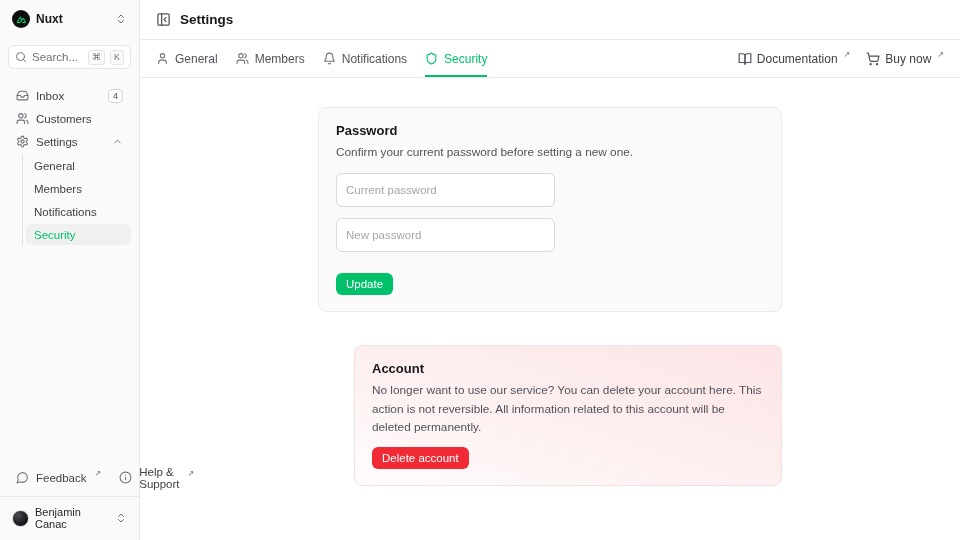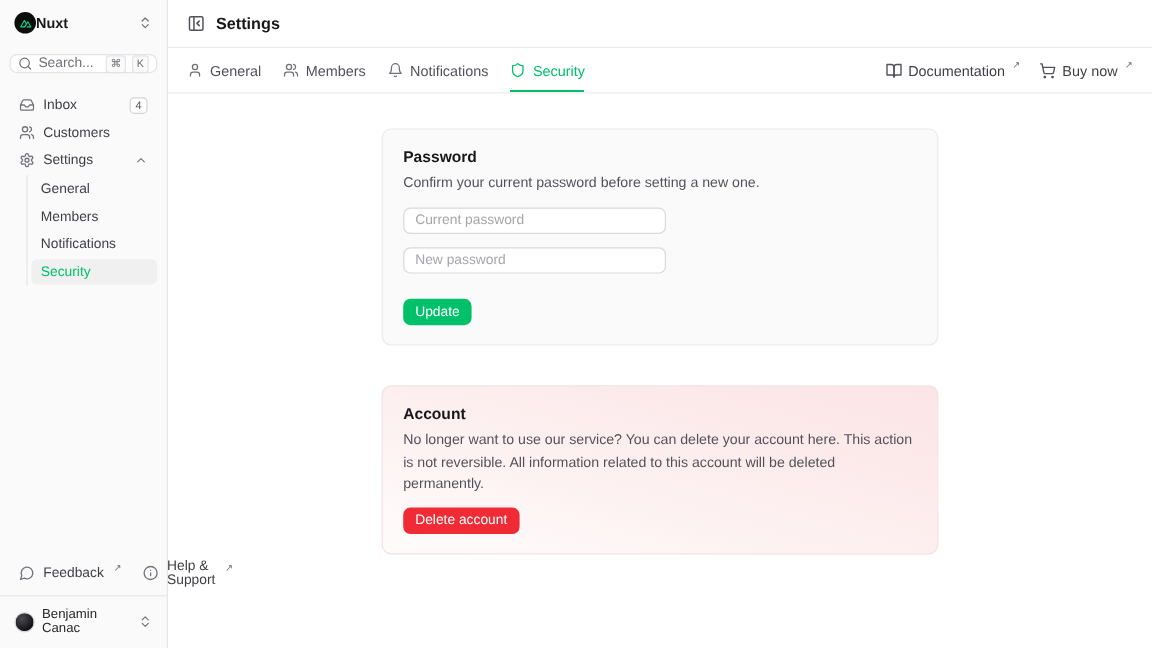--- a/index.html
+++ b/index.html
@@ -15,35 +15,35 @@
   svg { display:block; flex-shrink:0; }
 
   
   .sidebar {
     width:140px; min-width:140px;
     background:#fafafa;
     border-right:1px solid #e7e7e9;
     display:flex; flex-direction:column;
     padding:8px;
   }
-  .ws-row { display:flex; align-items:center; padding:2px 4px; cursor:pointer; }
+  .ws-row { display:flex; align-items:center; gap:6px; padding:2px 4px; cursor:pointer; }
   .ws-logo {
     width:18px; height:18px; border-radius:50%;
     background:#0c0d0d; display:flex; align-items:center; justify-content:center;
   }
   .ws-name { font-weight:700; font-size:12px; color:#18181b; flex:1; }
   .muted-icon { color:#71717a; }
 
   .search-btn {
     margin-top:15px;
     display:flex; align-items:center; gap:5px;
     background:#ffffff;
     border:1px solid #e4e4e7;
     border-radius:6px;
-    height:16px; padding:0 6px;
+    height:24px; padding:0 6px;
     color:#71717a; font-size:11.5px;
     cursor:pointer;
   }
   .search-btn .label { flex:1; }
   .kbd {
     font-size:9px; color:#71717a;
     border:1px solid #e4e4e7; background:#fafafa;
     border-radius:3px; padding:0 3px;
     height:15px; line-height:13px; min-width:14px; text-align:center;
   }
@@ -126,27 +126,28 @@
   .action-btn .action-icon { color:#52525b; }
 
   .content { flex:1; overflow:auto; padding-top:29px; }
   .cards { width:464px; margin:0 auto; display:flex; flex-direction:column; gap:33px; }
 
   .card { border-radius:8px; padding:15px 17px 16px 17px; }
   .card-password { background:#fafafa; border:1px solid #ebebed; }
   .card-account {
     background:linear-gradient(to bottom left, #fce4e6 0%, #fdf0f0 55%, #fffcfc 100%);
     border:1px solid #f3e0e1;
+    margin-left:36px;
   }
   .card-title { font-size:13px; font-weight:700; color:#18181b; margin-bottom:5px; }
   .card-desc { font-size:11.8px; color:#52525b; line-height:1.55; }
 
   .pw-form { margin-top:12px; display:flex; flex-direction:column; align-items:flex-start; gap:11px; }
   .pw-input {
-    width:219px; height:22px;
+    width:219px; height:34px;
     border:1px solid #d9d9de; border-radius:6px;
     background:#ffffff; padding:0 9px;
     font-family:inherit; font-size:11.5px; color:#18181b;
     outline:none;
   }
   .pw-input::placeholder { color:#a5a5ad; }
 
   .btn {
     border:none; border-radius:6px;
     color:#ffffff; font-family:inherit;

